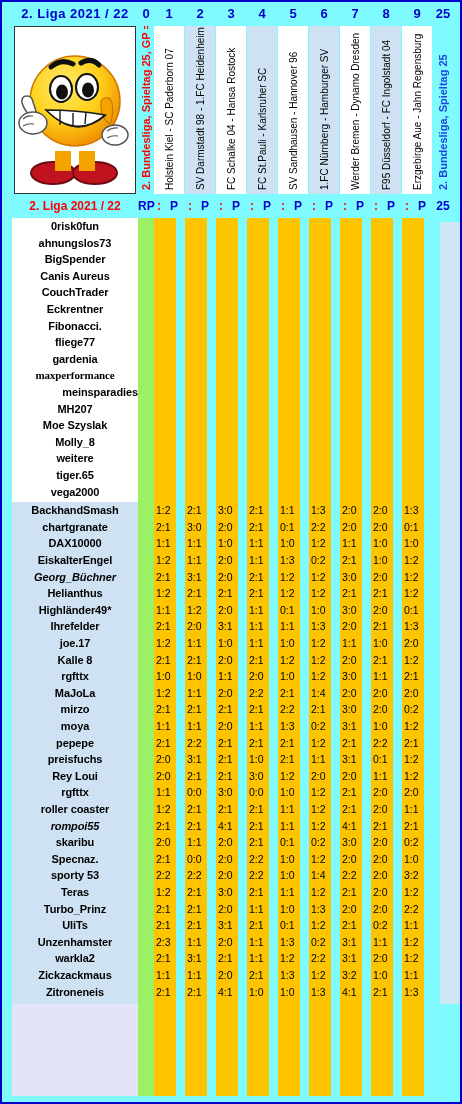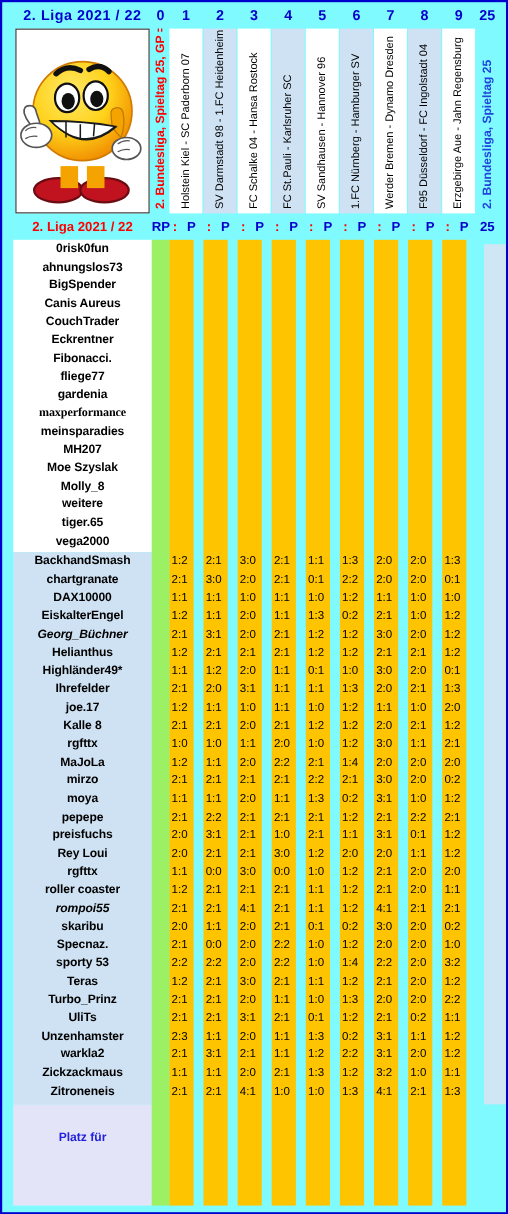--- a/index.html
+++ b/index.html
@@ -402,21 +402,21 @@
         <div class="pname" style="top: 2px;">0risk0fun</div>
         <div class="pname" style="top: 18.6px;">ahnungslos73</div>
         <div class="pname" style="top: 35.2px;">BigSpender</div>
         <div class="pname" style="top: 51.8px;">Canis Aureus</div>
         <div class="pname" style="top: 68.4px;">CouchTrader</div>
         <div class="pname" style="top: 85px;">Eckrentner</div>
         <div class="pname" style="top: 101.6px;">Fibonacci.</div>
         <div class="pname" style="top: 118.2px;">fliege77</div>
         <div class="pname" style="top: 134.8px;">gardenia</div>
         <div class="pname" style="top: 151.4px; font-family: Liberation Serif, serif;">maxperformance</div>
-        <div class="pname" style="top: 168px;">meinsparadies</div>
+        <div class="pname" style="top: 168px; text-align: right;">meinsparadies</div>
         <div class="pname" style="top: 184.6px;">MH207</div>
         <div class="pname" style="top: 201.2px;">Moe Szyslak</div>
         <div class="pname" style="top: 217.8px;">Molly_8</div>
         <div class="pname" style="top: 234.4px;">weitere</div>
         <div class="pname" style="top: 251px;">tiger.65</div>
         <div class="pname" style="top: 267.6px;">vega2000</div>
         <div class="pname" style="top: 286.2px;">BackhandSmash</div>
         <div class="pname" style="top: 302.8px;">chartgranate</div>
         <div class="pname" style="top: 319.4px;">DAX10000</div>
         <div class="pname" style="top: 336px;">EiskalterEngel</div>
@@ -713,17 +713,16 @@
         <div class="score" style="left: 183px; top: 767.6px;">2:1</div>
         <div class="score" style="left: 214px; top: 767.6px;">4:1</div>
         <div class="score" style="left: 245px; top: 767.6px;">1:0</div>
         <div class="score" style="left: 276px; top: 767.6px;">1:0</div>
         <div class="score" style="left: 307px; top: 767.6px;">1:3</div>
         <div class="score" style="left: 338px; top: 767.6px;">4:1</div>
         <div class="score" style="left: 369px; top: 767.6px;">2:1</div>
         <div class="score" style="left: 400px; top: 767.6px;">1:3</div>
       </div>
     <div id="footer-note" style="top: 808.2px;">
-        <div>Platz für</div>
       </div>
   </div>
 
 </div>
 
 </body></html>

